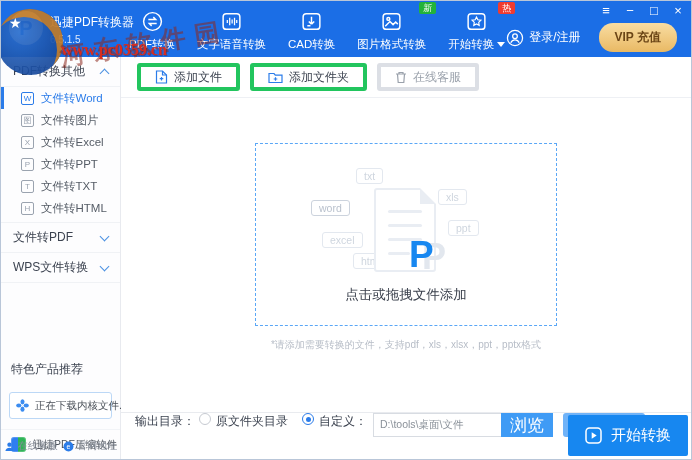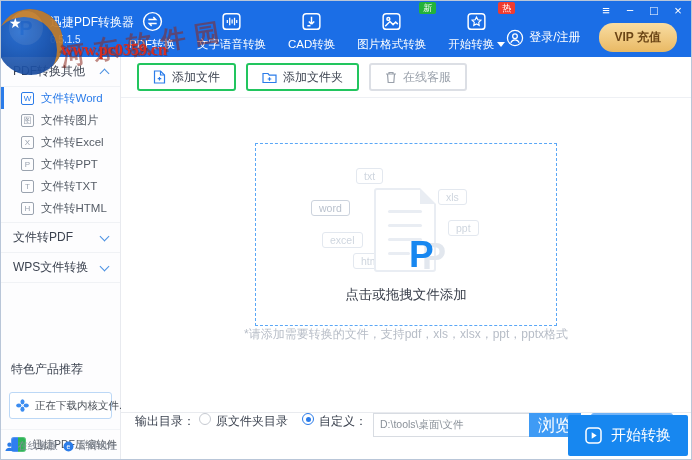--- a/index.html
+++ b/index.html
@@ -52,41 +52,41 @@
   .prod { height:29px; display:flex; align-items:center; gap:7px; padding-left:10px; font-size:10.5px; color:#4a5058; border-top:1px solid #f2f4f7; cursor:pointer; }
   .prod:first-of-type { border-top:none; }
   .prod-ic { width:15px; height:15px; border-radius:3px; }
   .prod-ic.compress { background:linear-gradient(90deg,#2f7ef0 50%,#2fb457 50%); box-shadow:inset 0 0 0 1px rgba(255,255,255,.2); }
   .side-foot { position:absolute; bottom:6px; left:0; width:100%; display:flex; justify-content:space-around; font-size:10px; color:#868d98; }
   .side-foot .f-it { display:flex; align-items:center; gap:3px; cursor:pointer; }
 
   
   .main { position:absolute; left:120px; top:56px; right:0; bottom:0; background:#fff; }
   .toolbar { height:41px; display:flex; align-items:center; gap:10px; padding-left:16px; border-bottom:1px solid #eef0f4; }
-  .tbtn { height:28px; display:flex; align-items:center; gap:6px; padding:0 14px; border:2px solid #22c55e; border-radius:3px; background:#fff; font-size:12px; color:#3c4350; cursor:pointer; }
+  .tbtn { height:28px; display:flex; align-items:center; gap:6px; padding:0 14px; border:4px solid #22c55e; border-radius:3px; background:#fff; font-size:12px; color:#3c4350; cursor:pointer; }
   .tbtn.disabled { border-color:#dcdfe5; color:#9aa1ab; cursor:default; }
 
   .dropzone { position:relative; margin:45px auto 0 auto; width:302px; height:183px; border:1px dashed #5aa7f6; background:#fff; }
   .tag { position:absolute; border:1px solid #e3e8ef; border-radius:3px; color:#cfd6df; font-size:10.5px; padding:1px 7px; background:#fff; }
   .tag.word { color:#b9c1cd; border-color:#ccd3dd; }
   .doc-ill { position:absolute; left:118px; top:44px; width:62px; height:84px; border:2px solid #e9edf3; border-radius:3px; background:#fff; }
   .doc-ill .fold { position:absolute; right:-2px; top:-2px; width:0; height:0; border-left:16px solid #e9edf3; border-top:16px solid #fff; }
   .doc-ill .ln { position:absolute; left:12px; height:3px; width:34px; background:#e9edf3; border-radius:2px; }
   .p-ghost { position:absolute; left:166px; top:92px; font-size:36px; font-weight:bold; color:#e2e7ee; }
   .p-logo { position:absolute; left:153px; top:90px; font-size:37px; font-weight:bold; color:#1787f0; }
   .dz-caption { position:absolute; left:0; right:0; top:142px; text-align:center; font-size:13.5px; color:#3a404c; }
-  .hint { text-align:center; font-size:12px; color:#b7bdc7; }
+  .hint { margin-top:12px; text-align:center; font-size:10px; color:#b7bdc7; }
 
   .outbar { position:absolute; left:0; right:0; bottom:0; height:47px; border-top:1px solid #e9ebef; display:flex; align-items:flex-start; padding-left:14px; font-size:12px; color:#3c4350; background:#fff; }
   .radio { width:12px; height:12px; border-radius:50%; border:1px solid #c6cad1; margin-right:5px; background:#fff; }
   .radio.sel { border:1px solid #2b7ce9; position:relative; }
   .radio.sel::after { content:""; position:absolute; left:2.5px; top:2.5px; width:5px; height:5px; border-radius:50%; background:#2b7ce9; }
   .r-lab { margin-right:14px; cursor:pointer; }
   .pathbox { display:flex; }
-  .path-input { width:156px; height:24px; border:1px solid #d8dce2; border-right:none; font-size:10.5px; color:#8a9199; padding:0 6px; outline:none; font-family:"Liberation Sans",sans-serif; }
+  .path-input { width:128px; height:24px; border:1px solid #d8dce2; border-right:none; font-size:10.5px; color:#8a9199; padding:0 6px; outline:none; font-family:"Liberation Sans",sans-serif; }
   .browse { width:52px; height:24px; background:#3f9bf5; color:#fff; font-size:17px; border:none; cursor:pointer; }
   .opendir { margin-left:10px; width:82px; height:24px; background:#70b3f8; color:#fff; font-size:11px; border:none; border-radius:3px; cursor:pointer; }
   .startbtn { position:absolute; right:3px; bottom:3px; width:120px; height:41px; background:#1787f0; color:#fff; border:none; border-radius:2px; font-size:15px; display:flex; align-items:center; justify-content:center; gap:9px; cursor:pointer; }
 
   svg { display:block; }
 </style>
 </head>
 <body>
 
 <div id="app">

